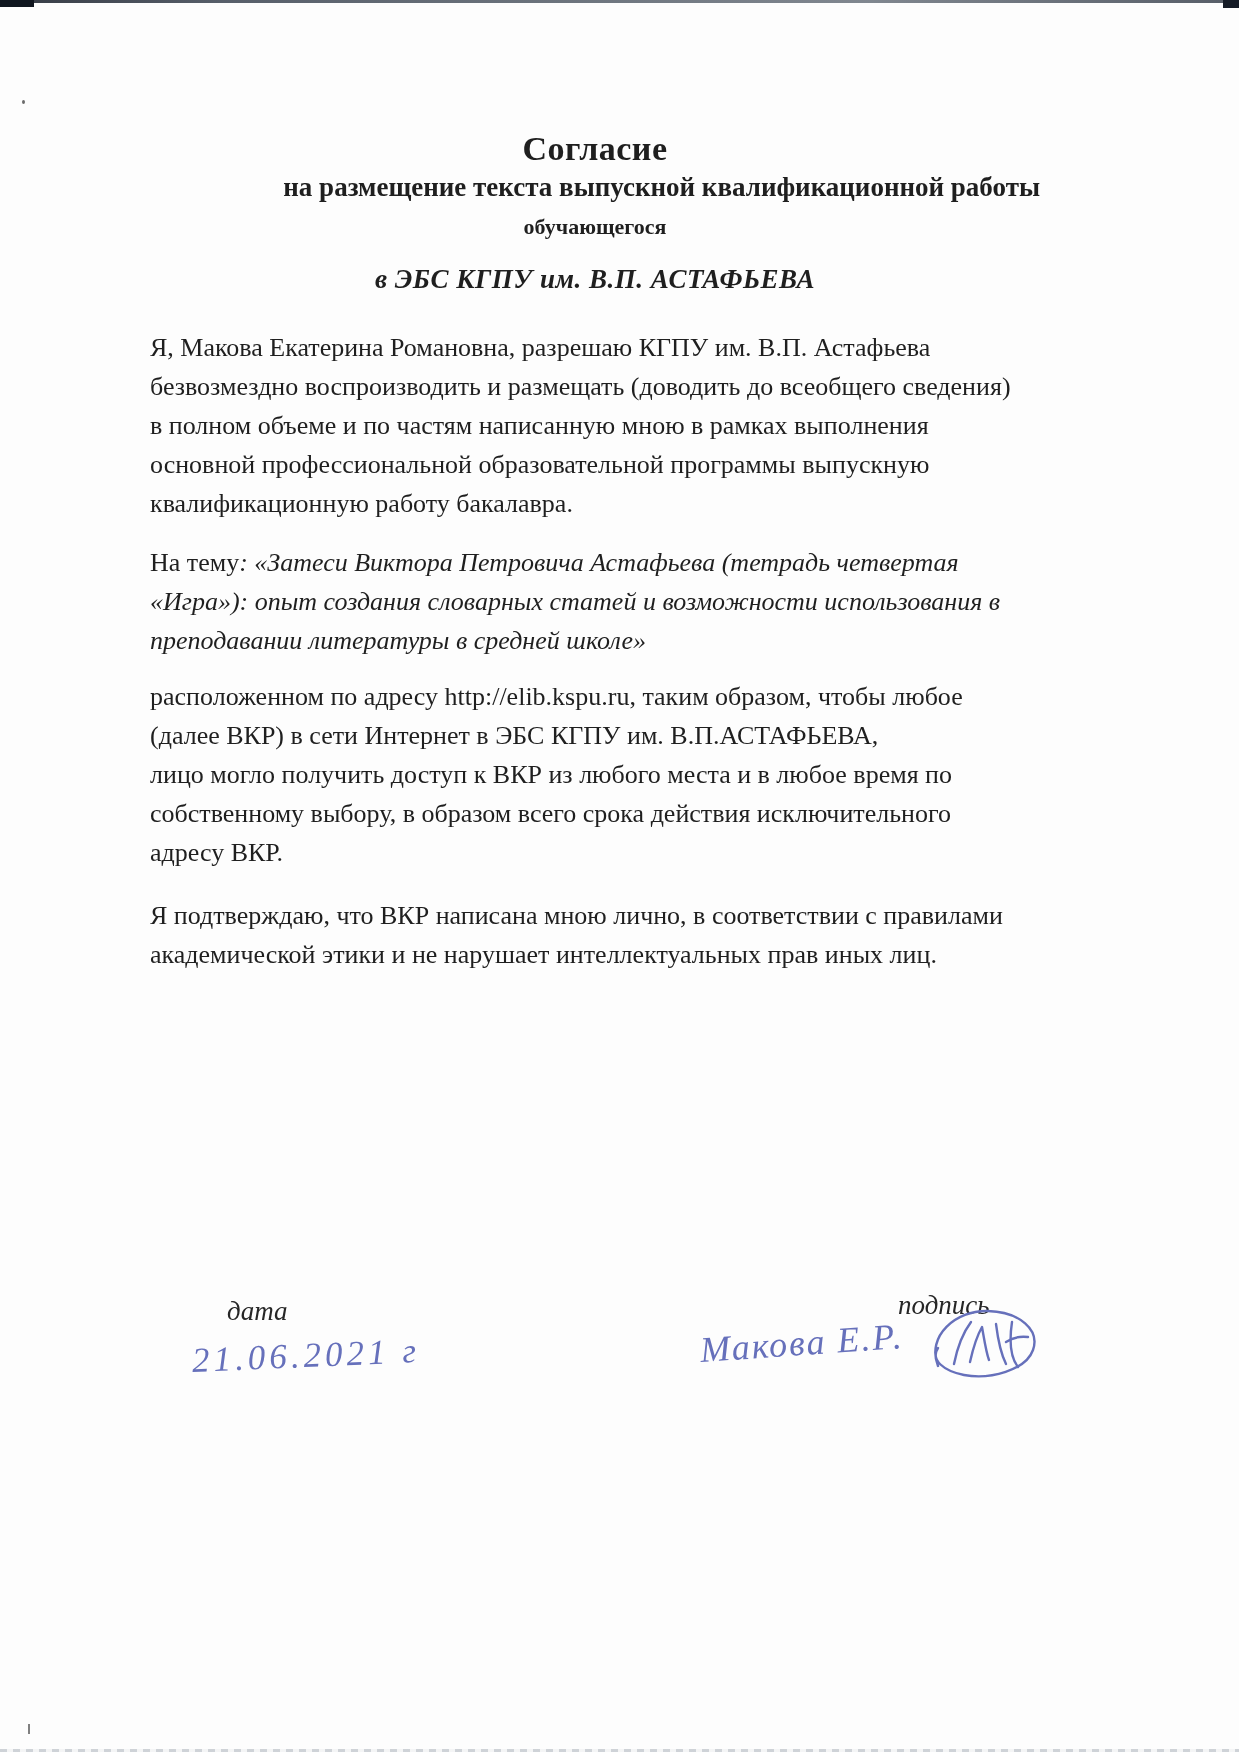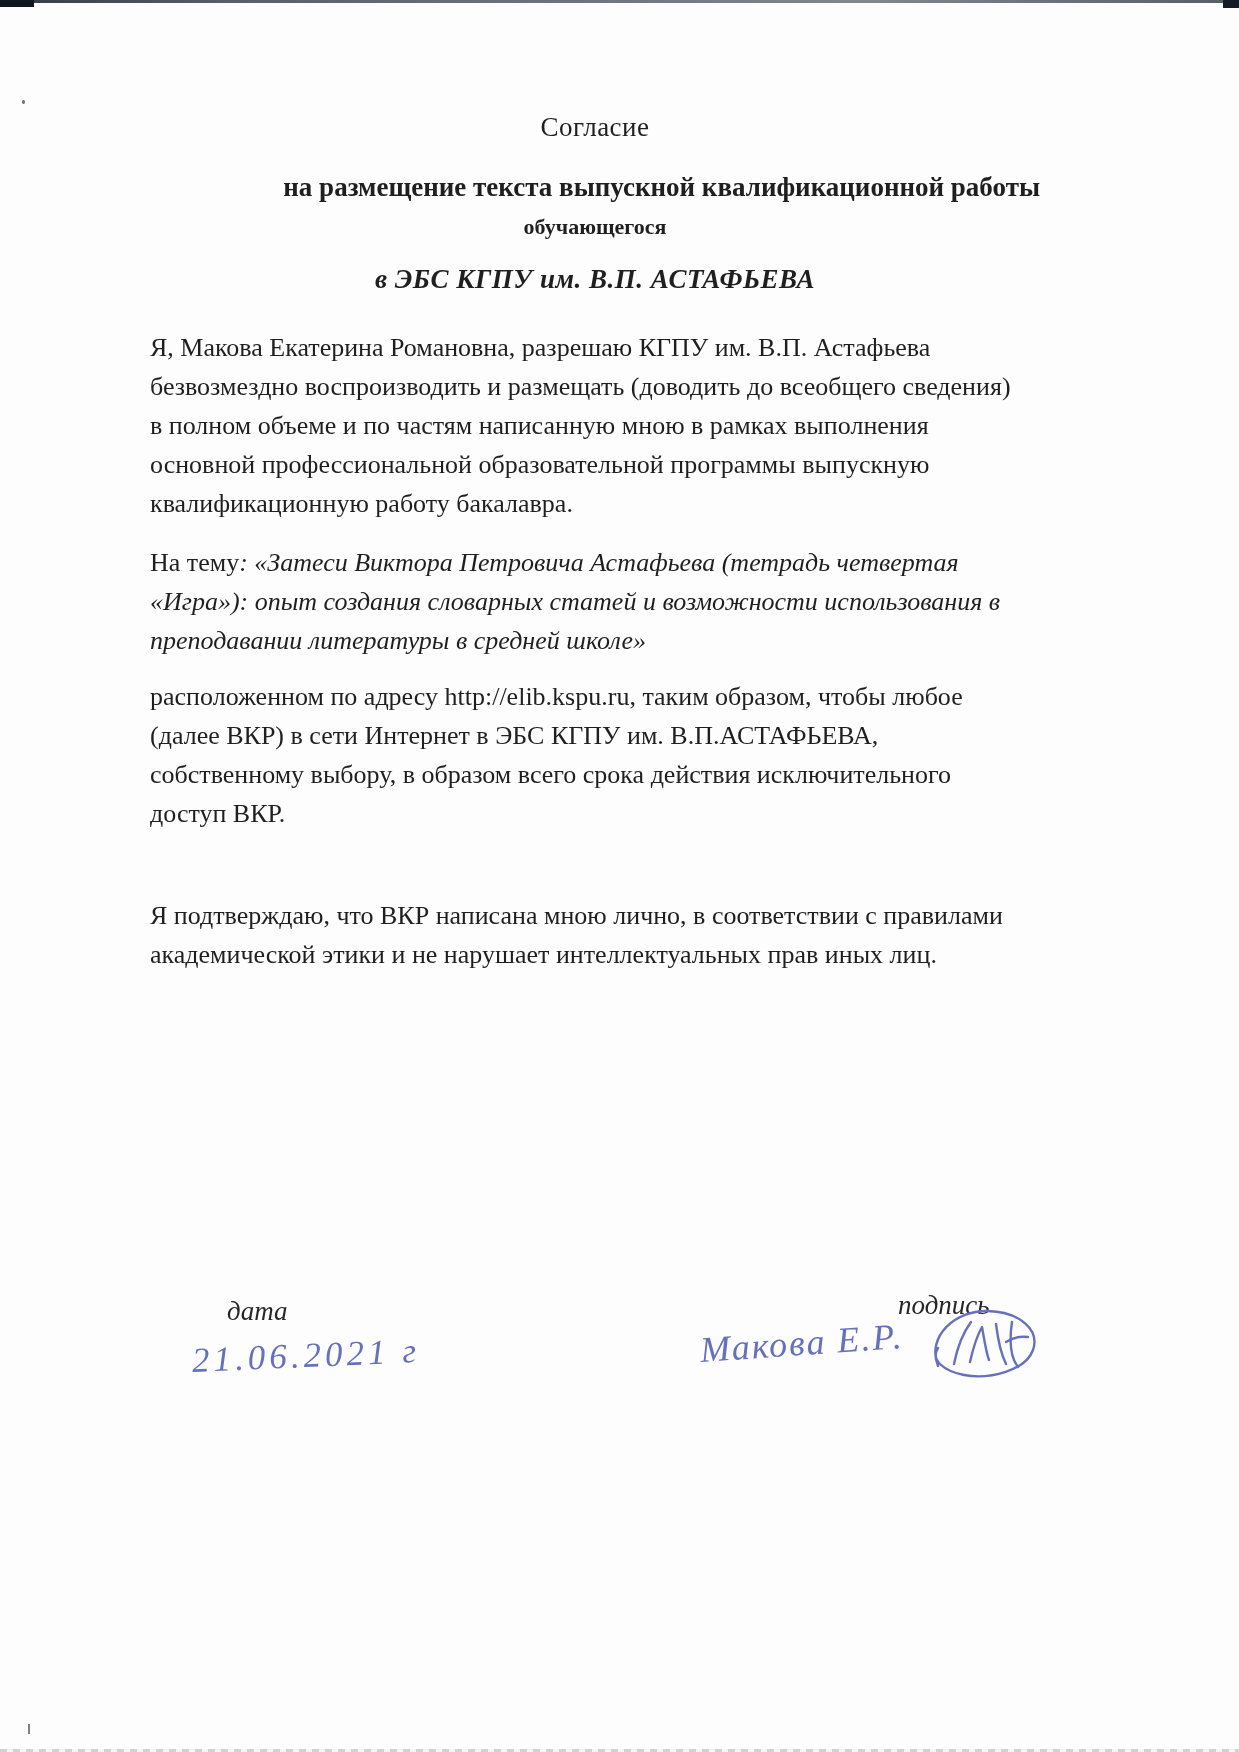--- a/index.html
+++ b/index.html
@@ -14,21 +14,21 @@
   }
   
   .scan-top-line{position:absolute;top:0;left:0;width:100%;height:3px;background:linear-gradient(90deg,#111722 0%,#3a4350 18%,#525b66 45%,#6a727c 70%,#39414d 100%);opacity:.85;}
   .scan-top-left{position:absolute;top:0;left:0;width:34px;height:7px;background:#10161f;}
   .scan-top-right{position:absolute;top:0;right:0;width:16px;height:8px;background:#151b26;}
   .scan-bottom-line{position:absolute;bottom:0;left:0;width:100%;height:3px;background:repeating-linear-gradient(90deg,#c3c8ce 0 7px,#f2f3f4 7px 13px);opacity:.8;}
   .scan-dot{position:absolute;left:22px;top:100px;width:3px;height:4px;background:#6b6b6b;border-radius:50%;}
   .scan-dash-bl{position:absolute;left:28px;bottom:18px;width:2px;height:10px;background:#4a4a4a;opacity:.7;}
 
   .heading-block{position:absolute;left:150px;width:890px;text-align:center;}
-  .h-title{top:112px;font-weight:normal;font-size:27px;letter-spacing:.5px;}
+  .h-title{top:130px;font-weight:bold;font-size:34px;letter-spacing:.5px;}
   .h-sub1{top:172px;font-weight:bold;font-size:27px;text-align:right;}
   .h-sub2{top:214px;font-weight:bold;font-size:22px;}
   .h-ebs{top:264px;font-weight:bold;font-size:27px;letter-spacing:.5px;font-style:italic;}
 
   .para{position:absolute;left:150px;width:920px;font-size:26px;font-family:Liberation Serif, serif;}
   .para .line{height:39px;line-height:39px;white-space:nowrap;}
   .it{font-style:italic;}
 
   .footer-label{position:absolute;font-style:italic;font-size:27px;color:#262626;}
   .lbl-date{left:227px;top:1296px;}
@@ -75,22 +75,23 @@
 
   <div class="para" style="top:543px">
     <div class="line"><span>На тему</span><span class="it">: «Затеси Виктора Петровича Астафьева (тетрадь четвертая</span></div>
     <div class="line it">«Игра»): опыт создания словарных статей и возможности использования в</div>
     <div class="line it">преподавании литературы в средней школе»</div>
   </div>
 
   <div class="para" style="top:677px">
     <div class="line">расположенном по адресу http://elib.kspu.ru, таким образом, чтобы любое</div>
     <div class="line">(далее ВКР) в сети Интернет в ЭБС КГПУ им. В.П.АСТАФЬЕВА,</div>
+    <div class="line">лицо могло получить доступ к ВКР из любого места и в любое время по</div>
     <div class="line">собственному выбору, в образом всего срока действия исключительного</div>
-    <div class="line">доступ ВКР.</div>
+    <div class="line">адресу ВКР.</div>
   </div>
 
   <div class="para" style="top:896px">
     <div class="line">Я подтверждаю, что ВКР написана мною лично, в соответствии с правилами</div>
     <div class="line">академической этики и не нарушает интеллектуальных прав иных лиц.</div>
   </div>
 
   <div class="footer-label lbl-date">дата</div>
   <div class="hw-date ink">21.06.2021 г</div>
 

